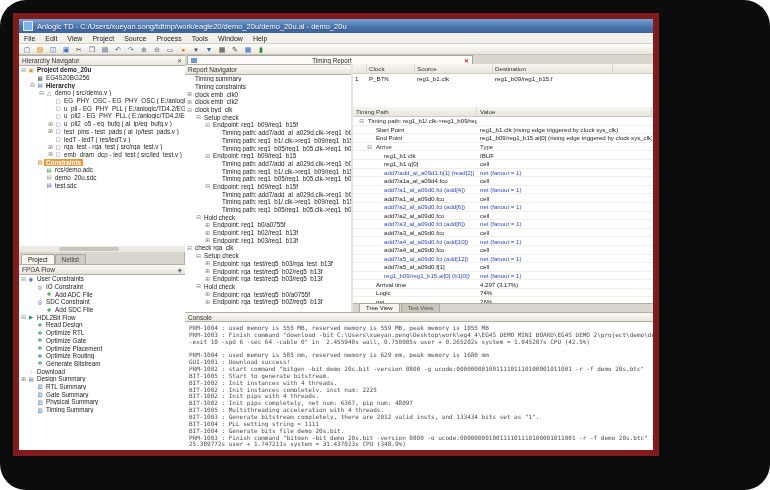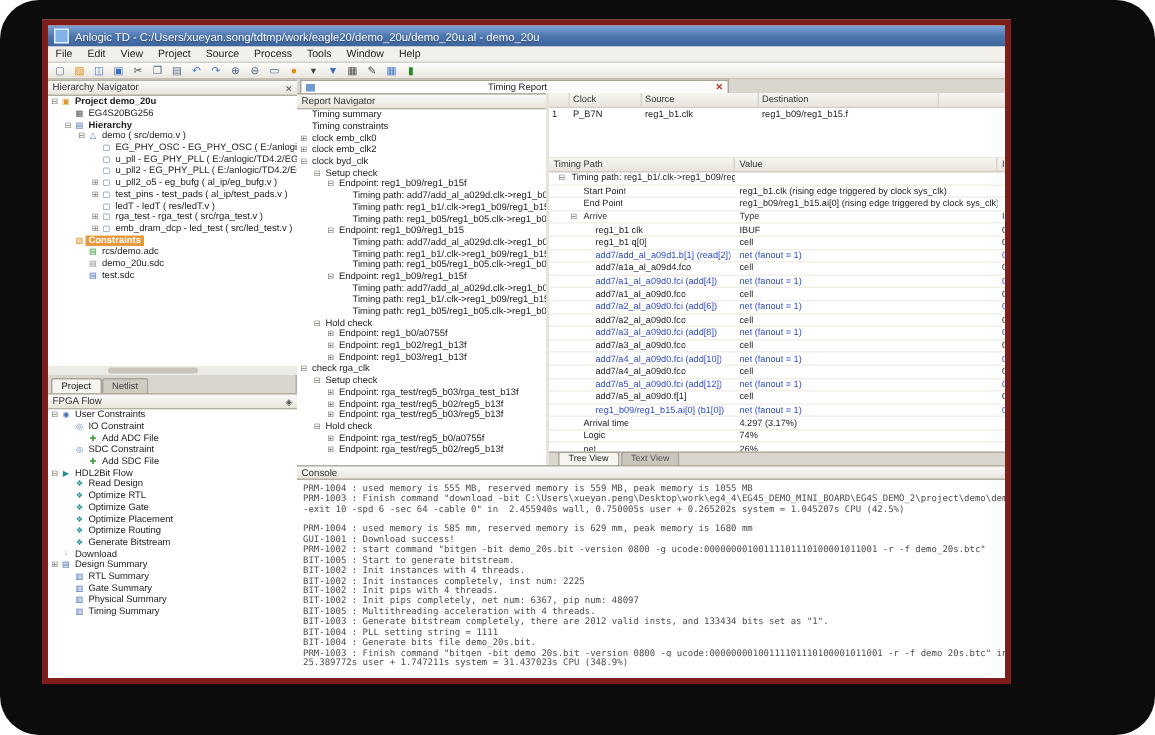--- a/index.html
+++ b/index.html
@@ -1,18 +1,18 @@
 <!DOCTYPE html>
 <html><head>
 <meta charset="utf-8">
 <style>
   html,body{margin:0;padding:0;background:#fff;}
   #stage{position:relative;width:770px;height:490px;font-family:"Liberation Sans",sans-serif;overflow:hidden;}
   #frame{position:absolute;inset:0;background:#0c0c0c;border-radius:26px;}
-  #win{position:absolute;left:28px;top:13px;width:646px;height:443px;background:#e6e3da;border:4px solid #7f1d1d;box-sizing:border-box;overflow:hidden;}
+  #win{position:absolute;left:13px;top:13px;width:646px;height:443px;background:#e6e3da;border:6px solid #7f1d1d;box-sizing:border-box;overflow:hidden;}
 
   
   .titlebar{position:absolute;left:0;top:0;width:745px;height:14px;background:linear-gradient(#7ba3d6,#4a74ad 55%,#3d639c);display:flex;align-items:center;color:#fff;}
   .appicon{width:8px;height:8px;margin:0 4px 0 4px;background:linear-gradient(135deg,#9ec3ef,#2d5documentElement?90);background:#7fb2e8;border:1px solid #dfeaf8;flex:none;}
   .title-text{font-size:7.5px;white-space:nowrap;overflow:hidden;text-shadow:0 1px 1px rgba(0,0,0,.4);}
   .winbtns{margin-left:auto;display:flex;gap:2px;padding-right:4px;}
   .wbtn{width:13px;height:10px;font-size:6px;line-height:10px;text-align:center;color:#fff;background:linear-gradient(#b9cde6,#6f90b8);border:1px solid #33517d;border-radius:2px;}
   .wbtn.close{background:linear-gradient(#e8a193,#c23b28);}
 
   

